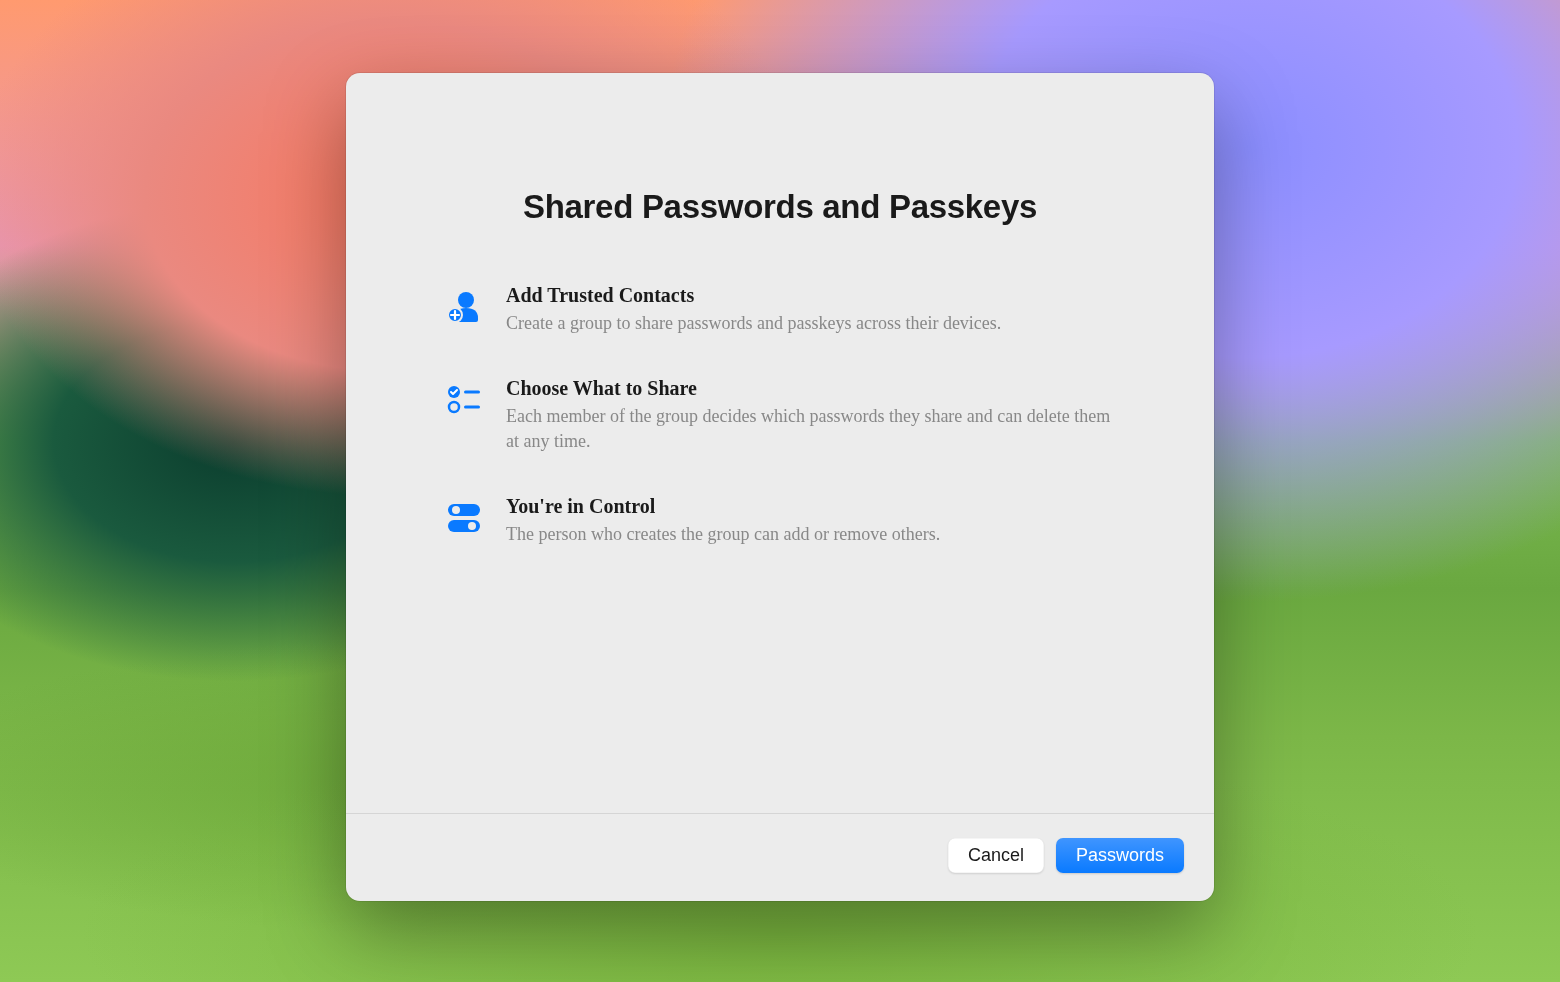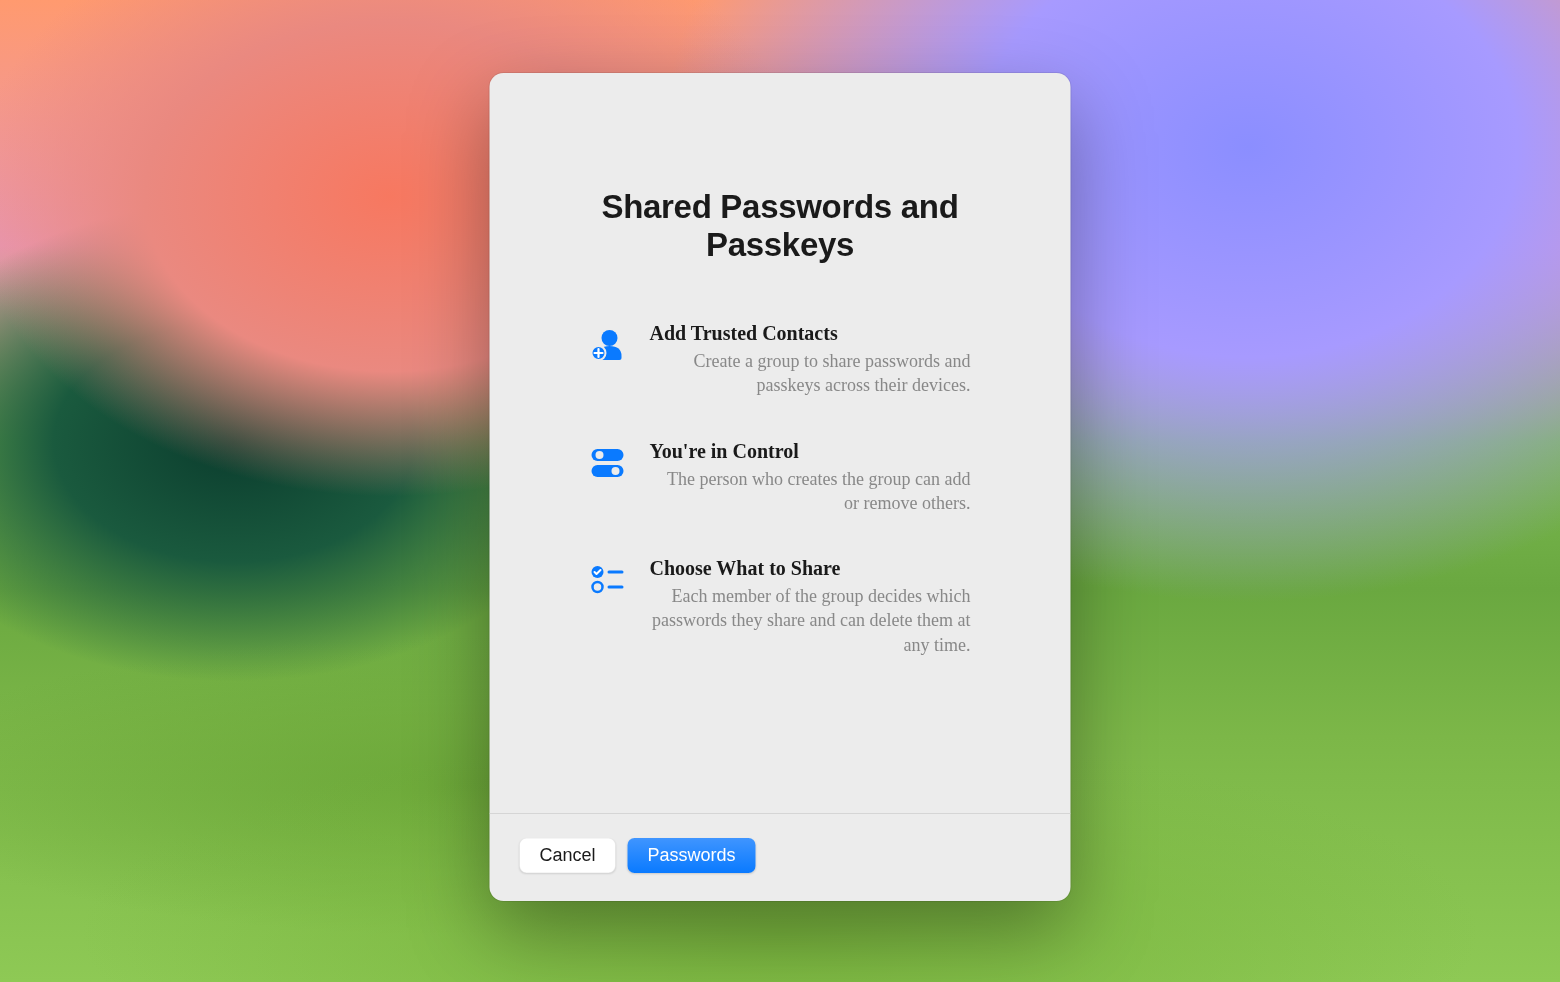--- a/index.html
+++ b/index.html
@@ -33,21 +33,21 @@
       background:
         radial-gradient(ellipse 1400px 400px at 50% 95%, rgba(120,180,60,0.9) 0%, transparent 50%),
         radial-gradient(ellipse 1200px 300px at 30% 80%, rgba(100,160,50,0.7) 0%, transparent 50%);
     }
     
     .dialog {
       position: absolute;
       left: 50%;
       top: 73px;
       transform: translateX(-50%);
-      width: 581px;
+      width: 868px;
       height: 828px;
       background: #ececec;
       border-radius: 14px;
       box-shadow: 0 30px 80px rgba(0,0,0,0.35), 0 0 0 1px rgba(0,0,0,0.08);
       display: flex;
       flex-direction: column;
       overflow: hidden;
     }
     
     .dialog-content {
@@ -90,28 +90,27 @@
       font-size: 20px;
       font-weight: 600;
       color: #1a1a1a;
       margin-bottom: 4px;
     }
     
     .feature-description {
       font-size: 18px;
       color: #888888;
       line-height: 1.35;
-      text-align: right;
     }
     
     .dialog-footer {
       border-top: 1px solid #d5d5d5;
       padding: 24px 30px 28px;
       display: flex;
-      justify-content: flex-start;
+      justify-content: flex-end;
       gap: 12px;
     }
     
     .btn {
       padding: 7px 20px;
       border-radius: 7px;
       font-size: 18px;
       font-weight: 400;
       cursor: pointer;
       border: none;
@@ -150,46 +149,46 @@
       </div>
       <div class="feature-text">
         <div class="feature-title">Add Trusted Contacts</div>
         <div class="feature-description">Create a group to share passwords and passkeys across their devices.</div>
       </div>
     </div>
 
     <div class="feature-item">
       <div class="feature-icon">
         <svg width="36" height="36" viewBox="0 0 36 36">
-          <rect x="2" y="5" width="32" height="12" rx="6" fill="#0a7aff"></rect>
-          <circle cx="10" cy="11" r="4" fill="#ececec"></circle>
-          <rect x="2" y="21" width="32" height="12" rx="6" fill="#0a7aff"></rect>
-          <circle cx="26" cy="27" r="4" fill="#ececec"></circle>
-        </svg>
-      </div>
-      <div class="feature-text">
-        <div class="feature-title">You're in Control</div>
-        <div class="feature-description">The person who creates the group can add or remove others.</div>
-      </div>
-    </div>
-
-    <div class="feature-item">
-      <div class="feature-icon">
-        <svg width="36" height="36" viewBox="0 0 36 36">
           <circle cx="8" cy="11" r="6" fill="#0a7aff"></circle>
           <path d="M 5 11 L 7 13 L 11 9" stroke="white" stroke-width="2" fill="none" stroke-linecap="round" stroke-linejoin="round"></path>
           <rect x="18" y="9.5" width="16" height="3" rx="1.5" fill="#0a7aff"></rect>
           <circle cx="8" cy="26" r="5" fill="none" stroke="#0a7aff" stroke-width="2.5"></circle>
           <rect x="18" y="24.5" width="16" height="3" rx="1.5" fill="#0a7aff"></rect>
         </svg>
       </div>
       <div class="feature-text">
         <div class="feature-title">Choose What to Share</div>
         <div class="feature-description">Each member of the group decides which passwords they share and can delete them at any time.</div>
       </div>
     </div>
+
+    <div class="feature-item">
+      <div class="feature-icon">
+        <svg width="36" height="36" viewBox="0 0 36 36">
+          <rect x="2" y="5" width="32" height="12" rx="6" fill="#0a7aff"></rect>
+          <circle cx="10" cy="11" r="4" fill="#ececec"></circle>
+          <rect x="2" y="21" width="32" height="12" rx="6" fill="#0a7aff"></rect>
+          <circle cx="26" cy="27" r="4" fill="#ececec"></circle>
+        </svg>
+      </div>
+      <div class="feature-text">
+        <div class="feature-title">You're in Control</div>
+        <div class="feature-description">The person who creates the group can add or remove others.</div>
+      </div>
+    </div>
   </div>
 
   <div class="dialog-footer">
     <button class="btn btn-cancel">Cancel</button>
     <button class="btn btn-continue">Passwords</button>
   </div>
 </div>
 
 </body></html>

